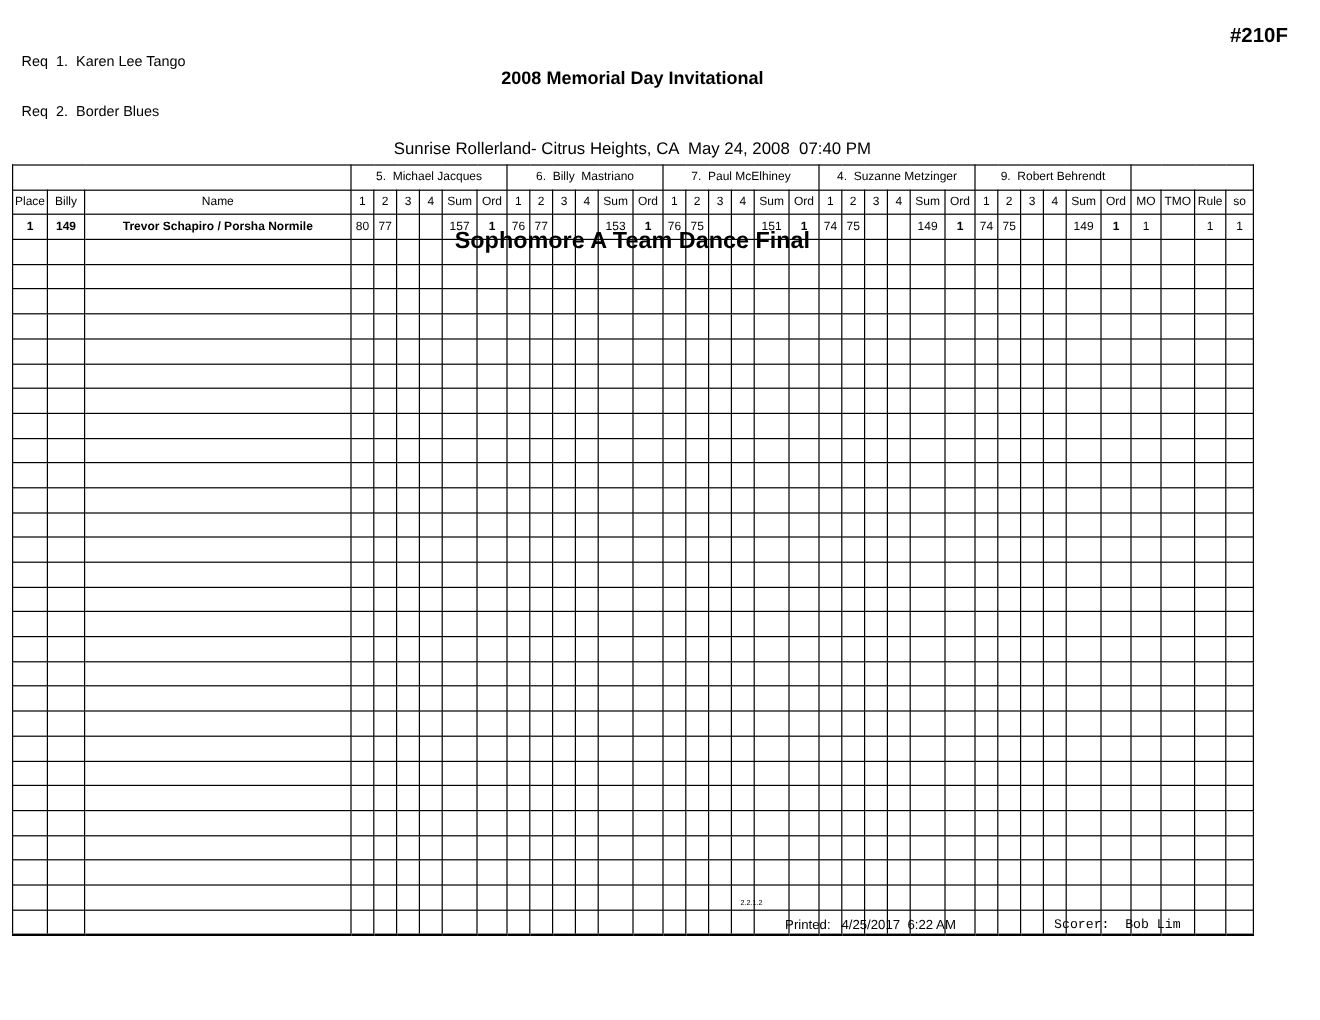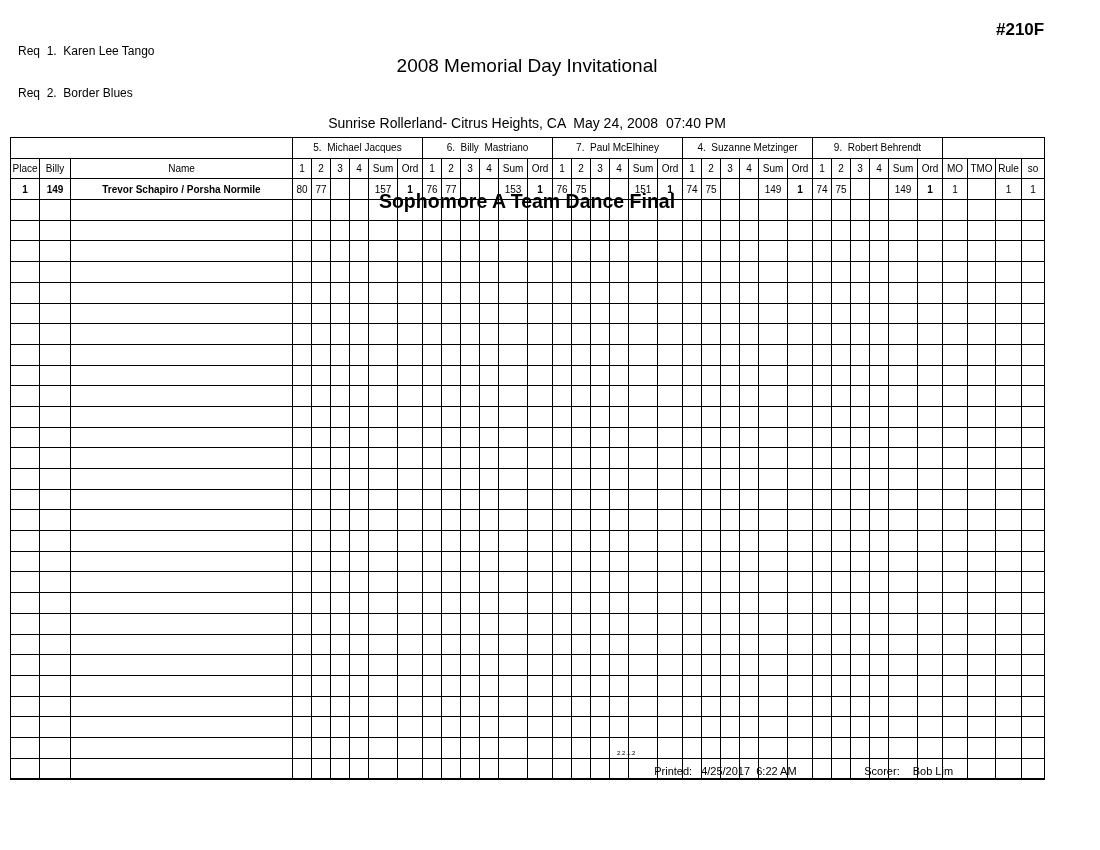--- a/index.html
+++ b/index.html
@@ -1,23 +1,23 @@
 <!DOCTYPE html>
 <html><head>
 <meta charset="utf-8">
 <style>
   html,body { margin:0; padding:0; background:#fff; }
   body { width:1100px; height:850px; font-family:"Liberation Sans", sans-serif; color:#000; }
   .page { position:relative; width:1100px; height:850px; overflow:hidden; }
 
   .req-block { position:absolute; left:18px; top:16px; font-size:12px; line-height:14px; white-space:pre; }
-  .event-number { position:absolute; left:996px; top:20px; font-size:17px; font-weight:bold; }
+  .event-number { position:absolute; left:1025px; top:20px; font-size:17px; font-weight:bold; }
 
   .title-block { position:absolute; left:10px; top:20px; width:1034px; text-align:center; white-space:pre; }
-  .t1 { font-size:19px; font-weight:normal; line-height:20px; }
+  .t1 { font-size:15px; font-weight:bold; line-height:20px; }
   .t2 { font-size:14px; line-height:19px; margin-top:2px; }
   .t3 { font-size:19.5px; font-weight:bold; line-height:24px; margin-top:20px; }
   .t4 { font-size:15px; line-height:22px; margin-top:2px; }
 
   table.results { position:absolute; left:10px; top:137px; border-collapse:collapse; table-layout:fixed; }
   table.results td {
     border:1px solid #000; height:19.7px; padding:0 1px;
     font-size:10px; text-align:center; vertical-align:middle;
     overflow:hidden; white-space:pre;
   }
@@ -29,21 +29,21 @@
   td.spacer { border:none; }
   td.judge-box { text-align:left; padding-left:5px; font-size:11px; border:1px solid #000; border-left-width:2px; border-right-width:2px;margin-left:46px; }
   td.ord { border-left:4px solid #000; border-right:4px solid #000; }
   td.bold { font-weight:bold; }
   td.left-al { text-align:left; padding-left:4px; }
   td.name-cell { text-align:left; padding-left:4px; font-weight:bold; font-size:11.5px; }
 
   .footer-version { position:absolute; left:617px; top:750px; font-size:6px; }
   .footer-printed { position:absolute; left:642px; top:753px; font-size:11px; white-space:pre; }
   .footer-printed .val { margin-left:9px; }
-  .footer-scorer { position:absolute; left:852px; top:753px; font-size:11px; white-space:pre; }
+  .footer-scorer { position:absolute; left:852px; top:753px; font-size:11px; white-space:pre;font-family:Liberation Mono, monospace; }
   .footer-scorer .val { margin-left:13px; }
 </style>
 </head>
 <body>
 
 <div class="page">
 
   <div class="req-block">
     <div>Req  1.  Karen Lee Tango</div>
     <div>Req  2.  Border Blues</div>

